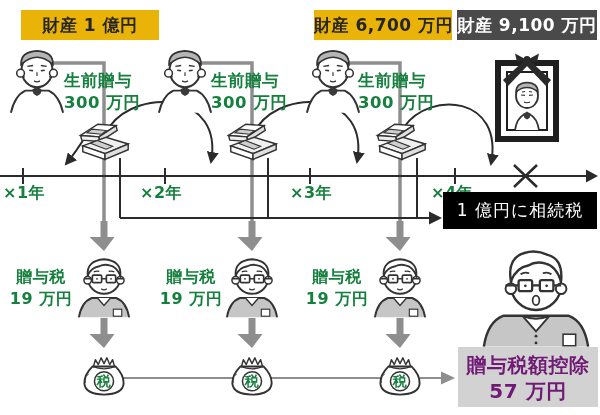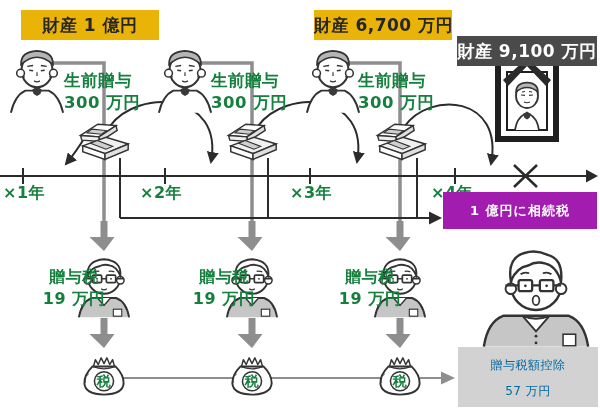--- a/index.html
+++ b/index.html
@@ -1,29 +1,29 @@
 <!DOCTYPE html>
 <html><head>
 <meta charset="utf-8">
 <style>
   html,body{margin:0;padding:0;background:#fff;}
   #stage{position:relative;width:600px;height:415px;background:#fff;overflow:hidden;
          font-family:"DejaVu Sans","Liberation Sans",sans-serif;}
   .abs{position:absolute;}
   .box{background:#eab308;color:#262626;font-weight:bold;font-size:17px;
        text-align:center;line-height:30px;letter-spacing:.5px;white-space:nowrap;}
-  .box.dark{background:#4a4a4a;color:#ffffff;margin-top:26px;}
+  .box.dark{background:#4a4a4a;color:#ffffff;}
   .jtext{font-weight:bold;color:#15803d;white-space:nowrap;letter-spacing:.5px;}
   .gift{font-size:16.5px;line-height:22px;}
   .year{font-size:16px;transform:translateX(-50%);margin-top:37px;}
-  .gtax{font-size:16px;line-height:22px;text-align:center;margin-left:33px;}
+  .gtax{font-size:16px;line-height:22px;text-align:center;}
   .baglabel{font-size:14px;line-height:16px;text-align:center;}
-  .bigbox{background:#a21caf;color:#fff;font-weight:bold;font-size:13px;
+  .bigbox{background:#000000;color:#fff;font-weight:normal;font-size:17px;
           text-align:center;line-height:37px;letter-spacing:1px;white-space:nowrap;}
-  .credit{background:#d2d2d2;color:#0369a1;font-weight:normal;font-size:12px;
+  .credit{background:#d2d2d2;color:#701a75;font-weight:bold;font-size:20px;
           text-align:center;line-height:26px;padding-top:5px;letter-spacing:.5px;}
   svg{display:block;}
 </style>
 </head>
 <body>
 
 <div id="stage">
 
   <svg width="0" height="0" style="position:absolute" aria-hidden="true">
     <defs>

